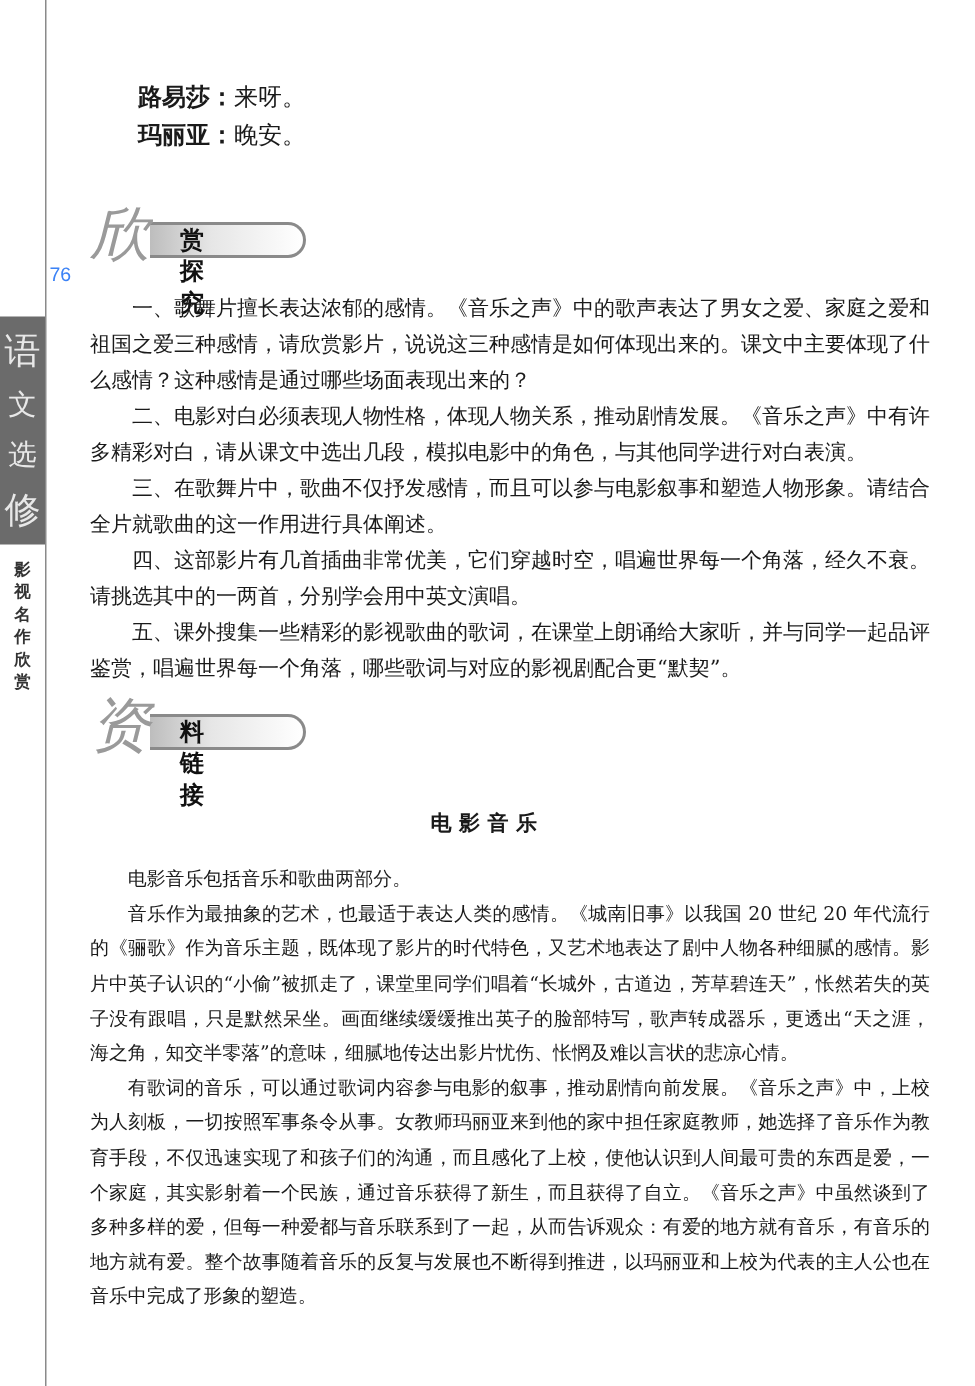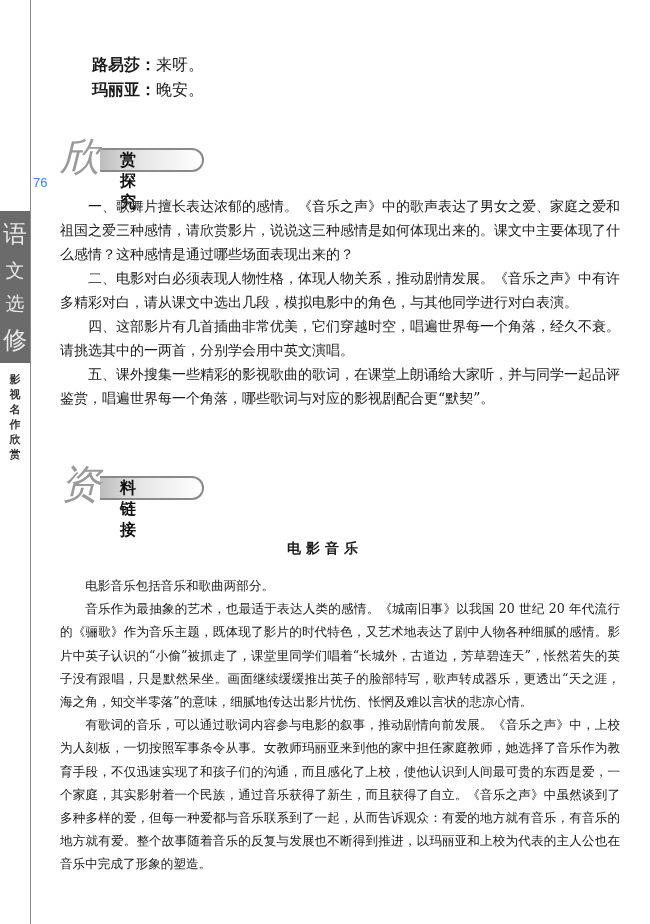--- a/index.html
+++ b/index.html
@@ -89,20 +89,21 @@
 
 <div class="banner" style="left:60px; top:142px;">
   <div class="pill"></div>
   <span class="glyph">欣</span>
   <span class="pill-text" style="left:60px; top:8px;">赏探究</span>
 </div>
 
 <div class="para-block" style="top:194px;">
   <p>一、歌舞片擅长表达浓郁的感情。《音乐之声》中的歌声表达了男女之爱、家庭之爱和祖国之爱三种感情，请欣赏影片，说说这三种感情是如何体现出来的。课文中主要体现了什么感情？这种感情是通过哪些场面表现出来的？</p>
   <p>二、电影对白必须表现人物性格，体现人物关系，推动剧情发展。《音乐之声》中有许多精彩对白，请从课文中选出几段，模拟电影中的角色，与其他同学进行对白表演。</p>
+  <p>三、在歌舞片中，歌曲不仅抒发感情，而且可以参与电影叙事和塑造人物形象。请结合全片就歌曲的这一作用进行具体阐述。</p>
   <p>四、这部影片有几首插曲非常优美，它们穿越时空，唱遍世界每一个角落，经久不衰。请挑选其中的一两首，分别学会用中英文演唱。</p>
   <p>五、课外搜集一些精彩的影视歌曲的歌词，在课堂上朗诵给大家听，并与同学一起品评鉴赏，唱遍世界每一个角落，哪些歌词与对应的影视剧配合更“默契”。</p>
 </div>
 
 <div class="banner" style="left:60px; top:470px;">
   <div class="pill"></div>
   <span class="glyph">资</span>
   <span class="pill-text" style="left:60px; top:8px;">料链接</span>
 </div>
 

